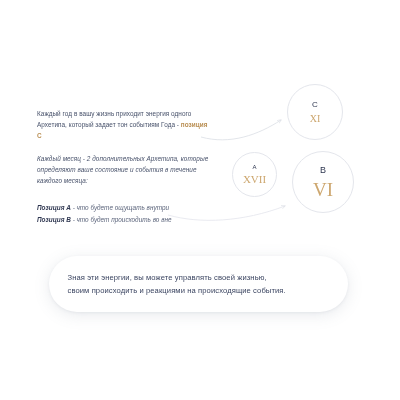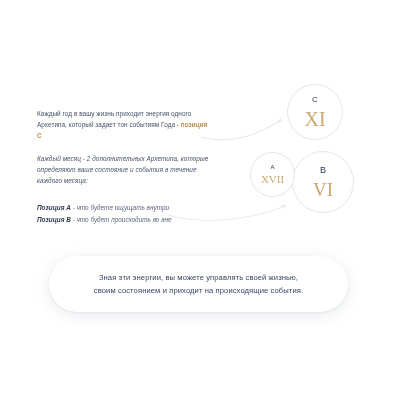--- a/index.html
+++ b/index.html
@@ -95,33 +95,33 @@
     line-height: 1;
   }
 
   #node-c {
     left: 287px;
     top: 84px;
     width: 56px;
     height: 56px;
   }
   #node-c .letter { font-size: 8px; margin-bottom: 5px; }
-  #node-c .numeral { font-size: 20px; text-align: right; }
+  #node-c .numeral { font-size: 10px; text-align: right; }
 
   #node-b {
     left: 292px;
     top: 151px;
     width: 62px;
     height: 62px;
   }
   #node-b .letter { font-size: 9px; margin-bottom: 5px; }
   #node-b .numeral { font-size: 19px; }
 
   #node-a {
-    left: 250px;
+    left: 232px;
     top: 152px;
     width: 45px;
     height: 45px;
   }
   #node-a .letter { font-size: 6px; margin-bottom: 4px; }
   #node-a .numeral { font-size: 11px; }
 
   
   #summary-card {
     position: absolute;
@@ -135,21 +135,21 @@
                 0 1px 3px rgba(120, 128, 150, 0.10);
     display: flex;
     align-items: center;
     justify-content: center;
     box-sizing: border-box;
   }
   #summary-text {
     font-size: 7.6px;
     line-height: 13px;
     color: #3a4460;
-    text-align: center;
+    text-align: left;
     width: 262px;
     letter-spacing: 0.1px;
   }
   #summary-text .l2 { display: block; }
 </style>
 </head>
 <body>
 
 <div id="stage">
 
@@ -185,17 +185,17 @@
   </div>
 
   <div class="node" id="node-a">
     <span class="letter">A</span>
     <span class="numeral">XVII</span>
   </div>
 
   <div id="summary-card">
     <div id="summary-text">
       <span class="l1">Зная эти энергии, вы можете управлять своей жизнью,</span>
-      <span class="l2">своим состоянием и приходит на происходящие события.</span>
+      <span class="l2">своим происходить и реакциями на происходящие события.</span>
     </div>
   </div>
 
 </div>
 
 </body></html>

